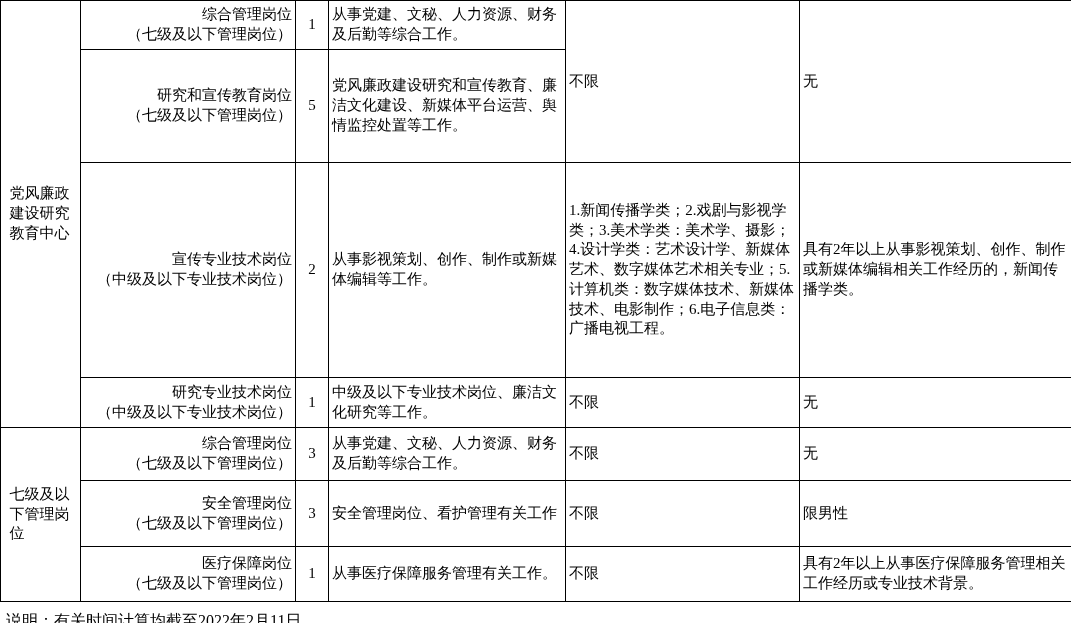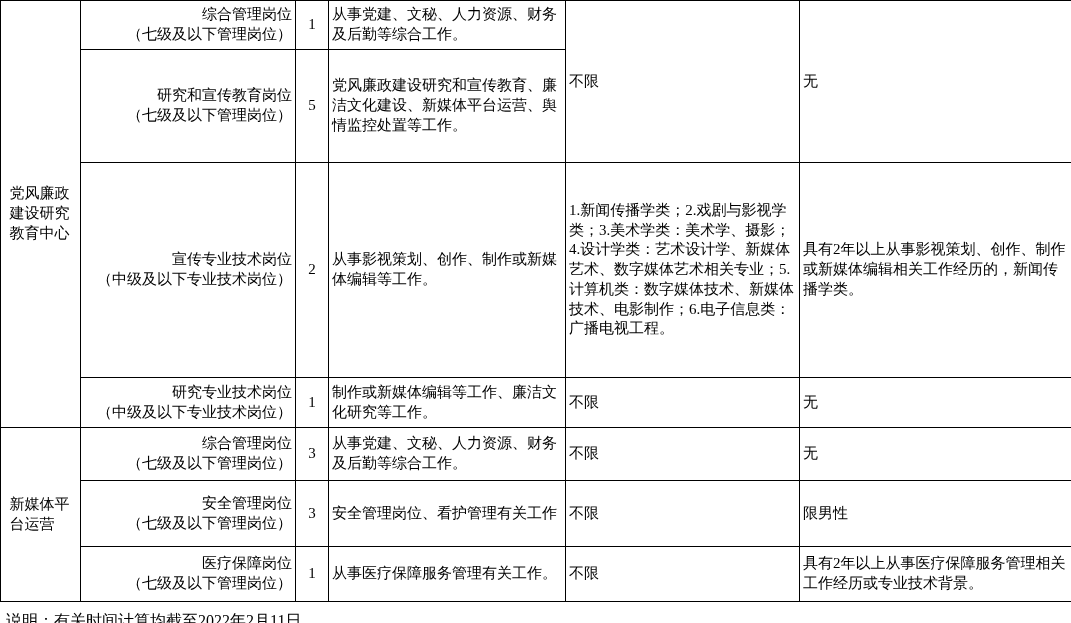--- a/index.html
+++ b/index.html
@@ -105,27 +105,27 @@
         <td class="c-text">从事影视策划、创作、制作或新媒体编辑等工作。</td>
         <td class="c-text">1.新闻传播学类；2.戏剧与影视学类；3.美术学类：美术学、摄影；4.设计学类：艺术设计学、新媒体艺术、数字媒体艺术相关专业；5.计算机类：数字媒体技术、新媒体技术、电影制作；6.电子信息类：广播电视工程。</td>
         <td class="c-text">具有2年以上从事影视策划、创作、制作或新媒体编辑相关工作经历的，新闻传播学类。</td>
       </tr>
       <tr style="height:50px">
         <td class="c-pos">
           <div>研究专业技术岗位</div>
           <div>（中级及以下专业技术岗位）</div>
         </td>
         <td class="c-count">1</td>
-        <td class="c-text">制作或新媒体编辑等工作、廉洁文化研究等工作。</td>
+        <td class="c-text">中级及以下专业技术岗位、廉洁文化研究等工作。</td>
         <td class="c-text">不限</td>
         <td class="c-text">无</td>
       </tr>
       <tr style="height:53px">
         <td class="c-unit" rowspan="3">
-          <div class="unit-inner">新媒体平台运营</div>
+          <div class="unit-inner">七级及以下管理岗位</div>
         </td>
         <td class="c-pos">
           <div>综合管理岗位</div>
           <div>（七级及以下管理岗位）</div>
         </td>
         <td class="c-count">3</td>
         <td class="c-text">从事党建、文秘、人力资源、财务及后勤等综合工作。</td>
         <td class="c-text">不限</td>
         <td class="c-text">无</td>
       </tr>

